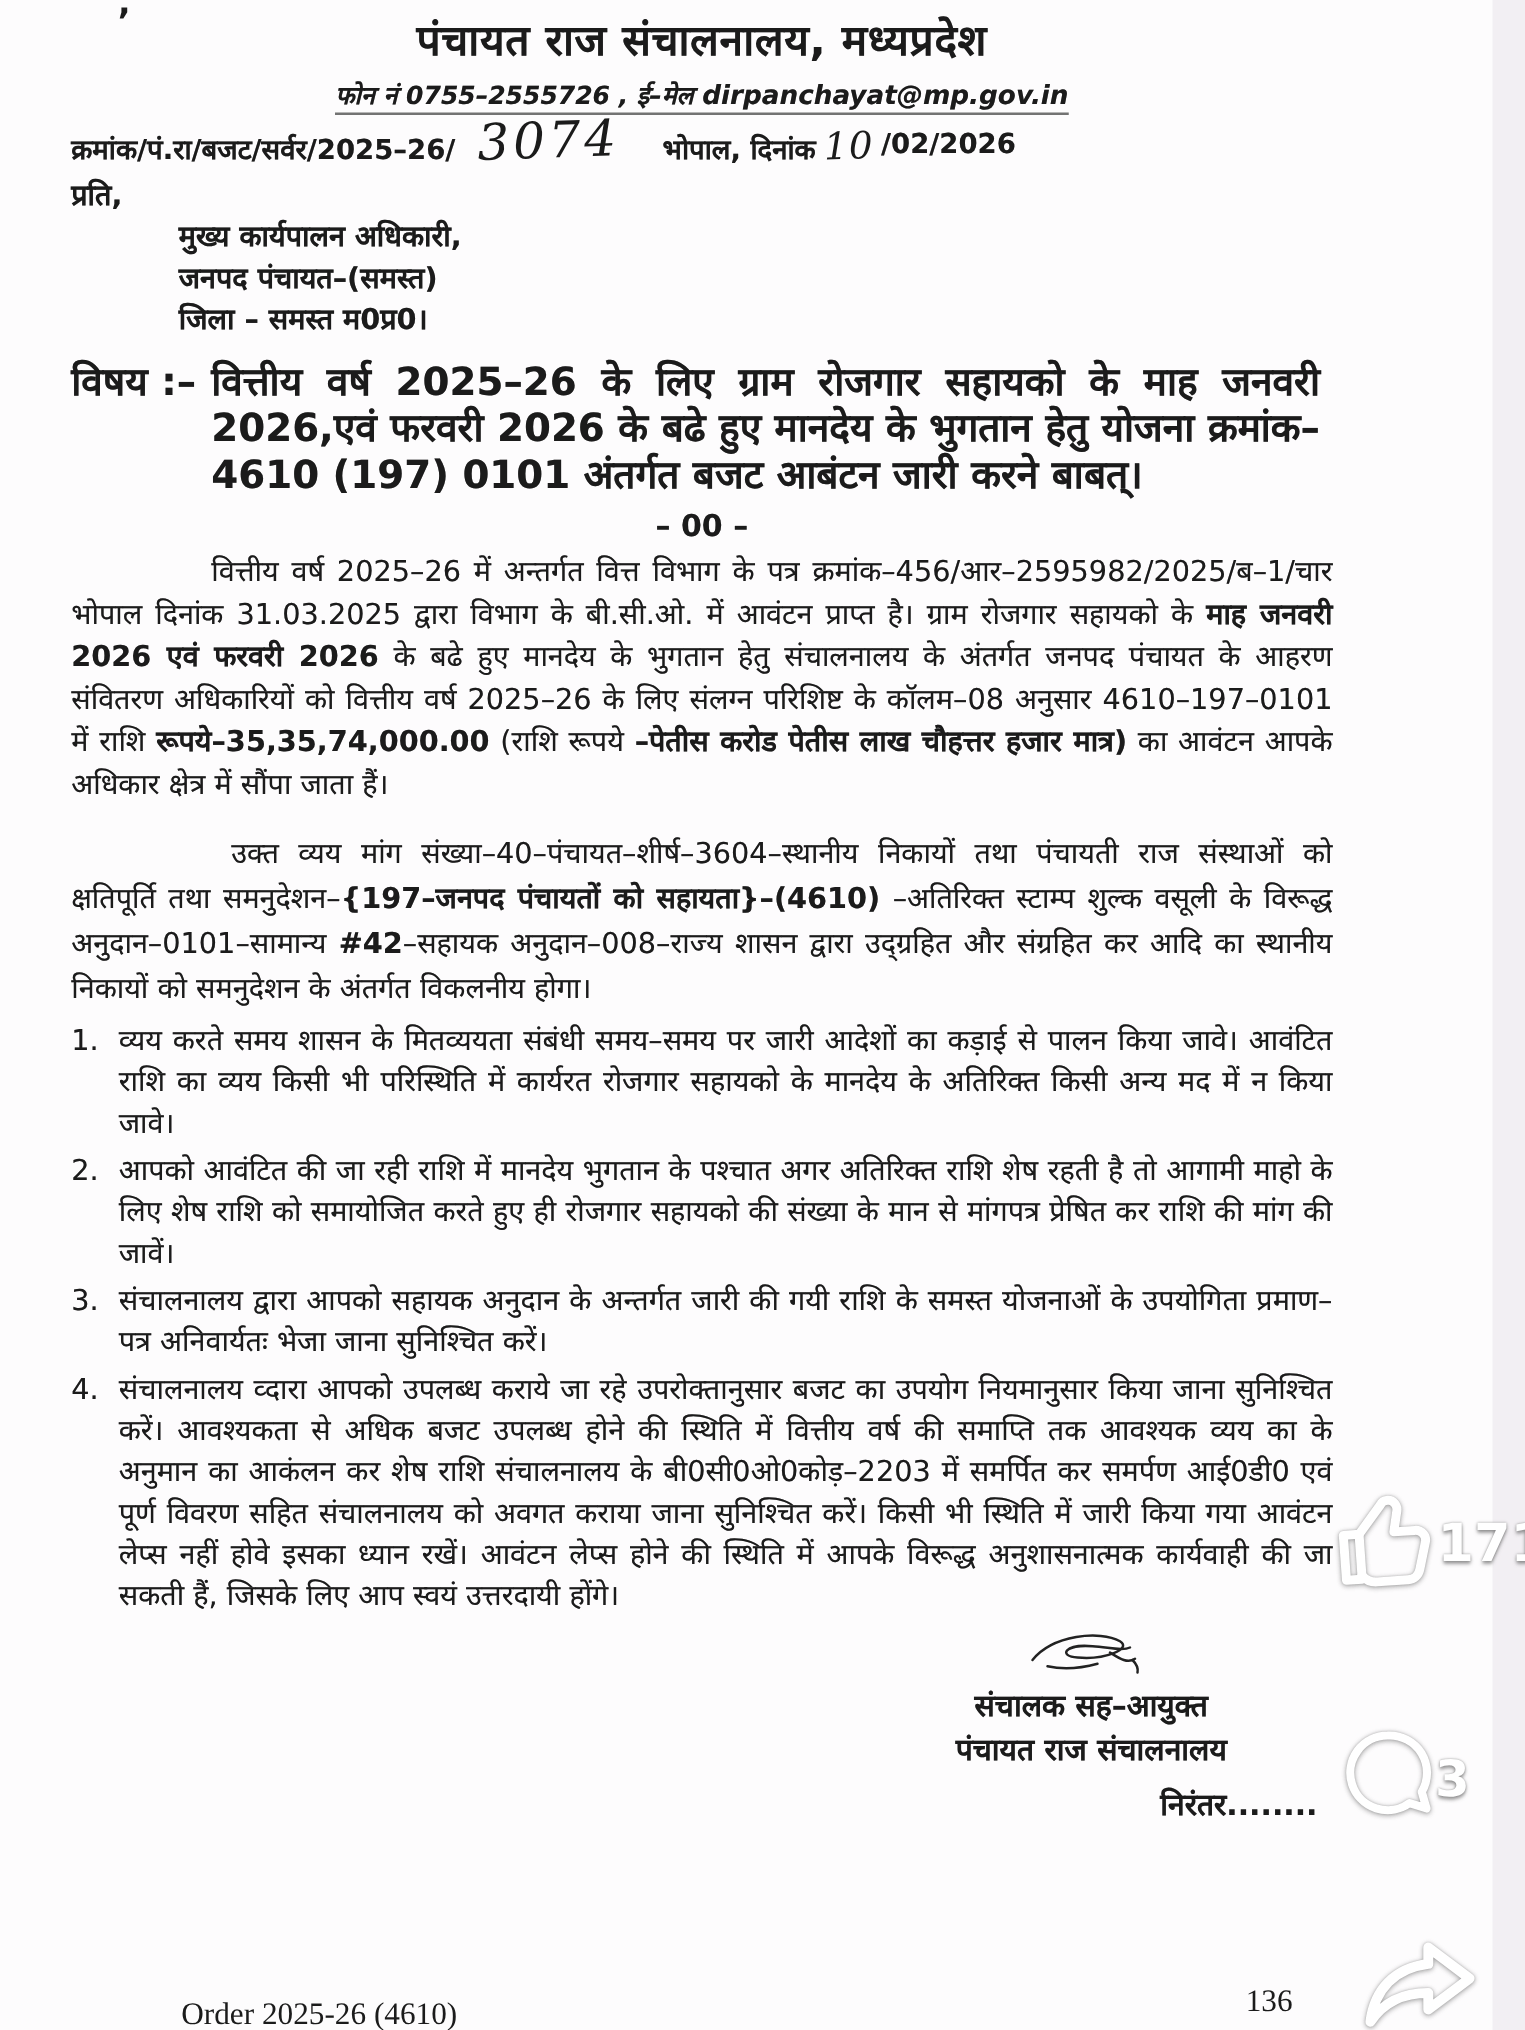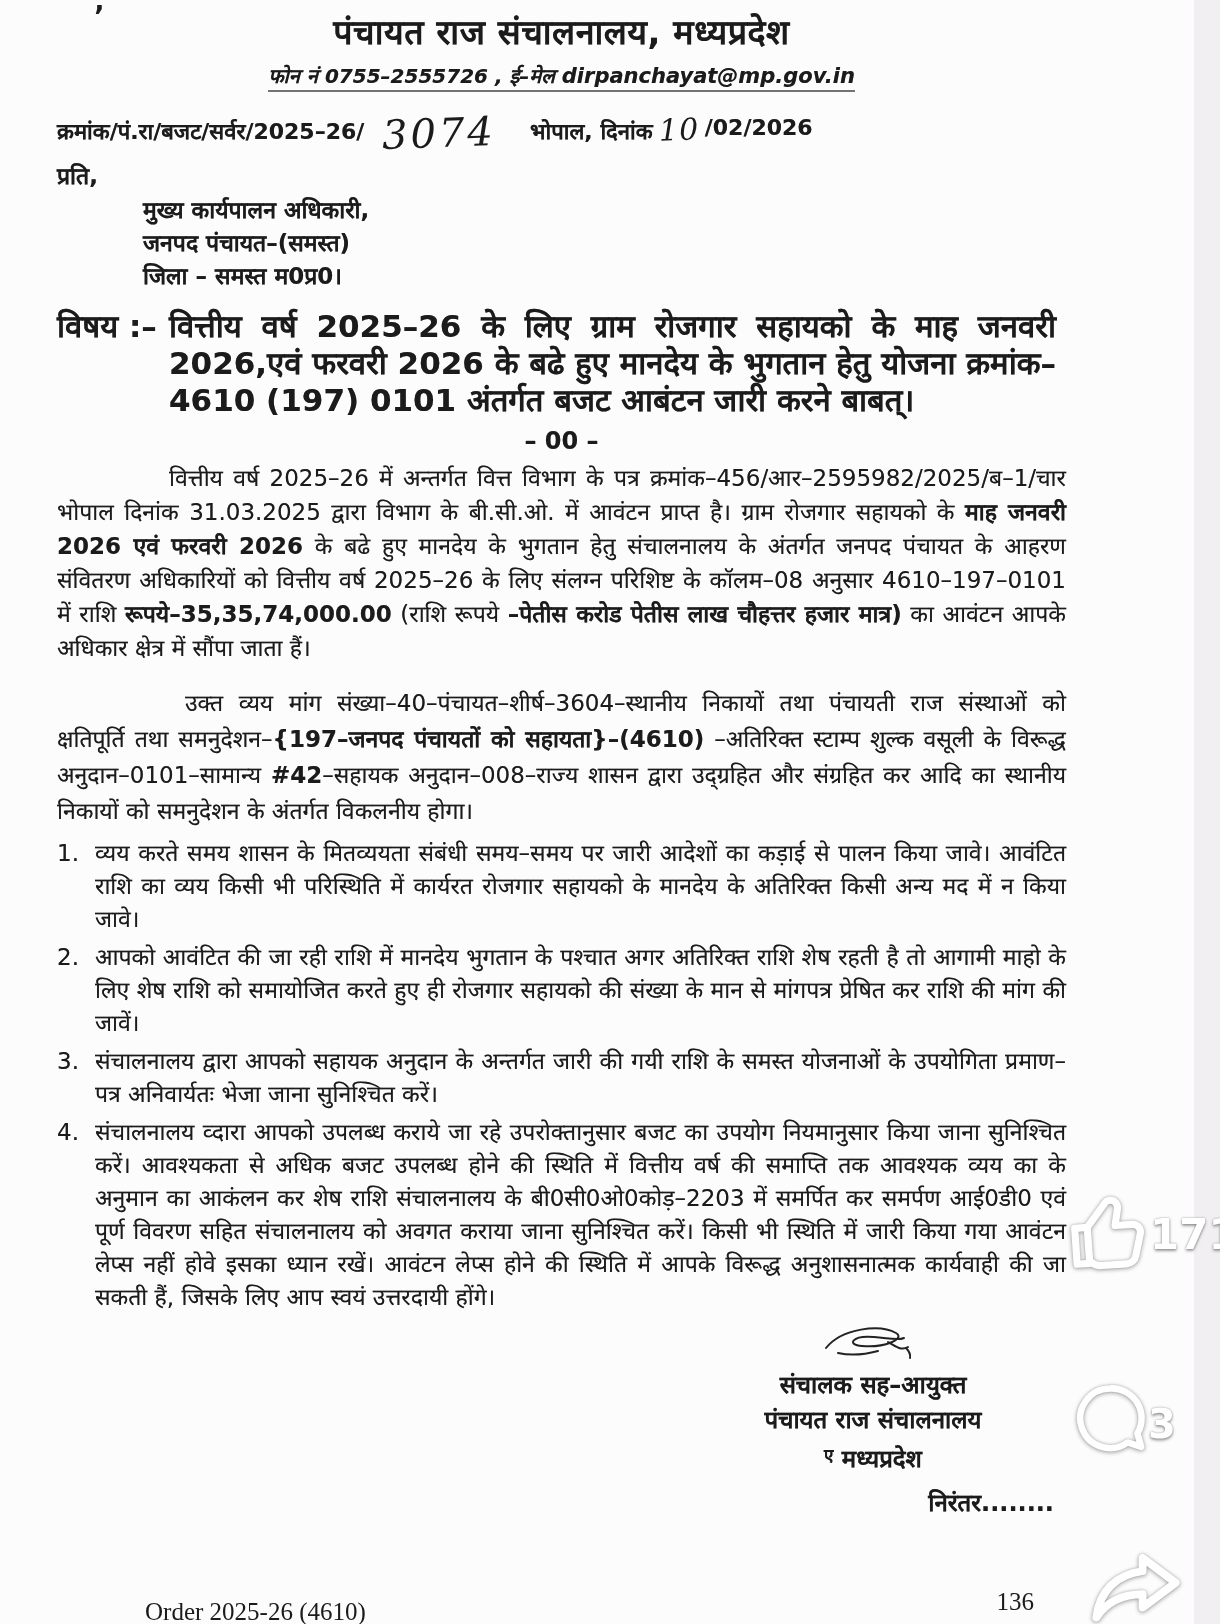--- a/index.html
+++ b/index.html
@@ -15,21 +15,21 @@
     padding:4px 128px 0 57px;
     text-shadow:0 0 0.5px rgba(50,50,50,.55);
   }
   .corner-mark{position:absolute;left:94px;top:0;font-size:28px;font-weight:bold;}
   .hdr{text-align:center;}
   .hdr-title{font-size:34px;font-weight:bold;margin-top:4px;letter-spacing:.5px;}
   .hdr-address{font-size:24px;font-weight:bold;margin-top:9px;}
   .hdr-phone{font-size:20px;font-weight:bold;font-style:italic;margin-top:8px;}
   .hdr-phone .uline{border-bottom:2px solid #737373;padding-bottom:2px;text-align:right;}
   .hdr-phone .email{font-size:21px;}
-  .ref-row{display:flex;align-items:flex-start;margin-top:26px;font-size:22px;font-weight:bold;}
+  .ref-row{display:flex;align-items:flex-end;margin-top:6px;font-size:22px;font-weight:bold;}
   .hand{
     font-size:40px;font-weight:normal;font-style:italic;line-height:1;
     font-family:"DejaVu Serif","Liberation Serif",serif;
     transform:rotate(-2deg);letter-spacing:3px;text-shadow:none;
   }
   .ref-num-hand{margin:-2px 34px 0 18px;}
   .ref-date{display:flex;align-items:flex-start;}
   .date-hand{font-size:30px;margin:0 6px;letter-spacing:1px;}
   .pratee{font-size:23px;font-weight:bold;margin-top:6px;}
   .addr{margin-left:86px;font-size:23px;font-weight:bold;line-height:33px;margin-top:3px;}
@@ -137,24 +137,20 @@
           <g fill="none" stroke="#222" stroke-width="2" stroke-linecap="round">
             <path d="M8 28 C 24 8, 62 4, 78 13 C 88 19, 66 28, 44 26 C 28 25, 34 15, 56 17 C 70 18, 80 21, 86 18"></path>
             <path d="M70 22 C 78 27, 84 31, 90 27"></path>
             <path d="M88 28 q 5 5 4 10"></path>
             <path d="M20 33 q 18 4 40 -2"></path>
           </g>
         </svg>
       </div>
       <div>संचालक सह–आयुक्त</div>
       <div>पंचायत राज संचालनालय</div>
-      <div class="sig-state">
-        <span class="pre">ए</span>
-        <span>मध्यप्रदेश</span>
-      </div>
     </div>
 
     <div class="nirantar">निरंतर........</div>
   </div>
 
   <div class="footer-left">Order 2025-26 (4610)</div>
   <div class="page-num">136</div>
 
   <div class="ov ov-like">
     <svg width="84" height="92" viewBox="0 0 28 30">

